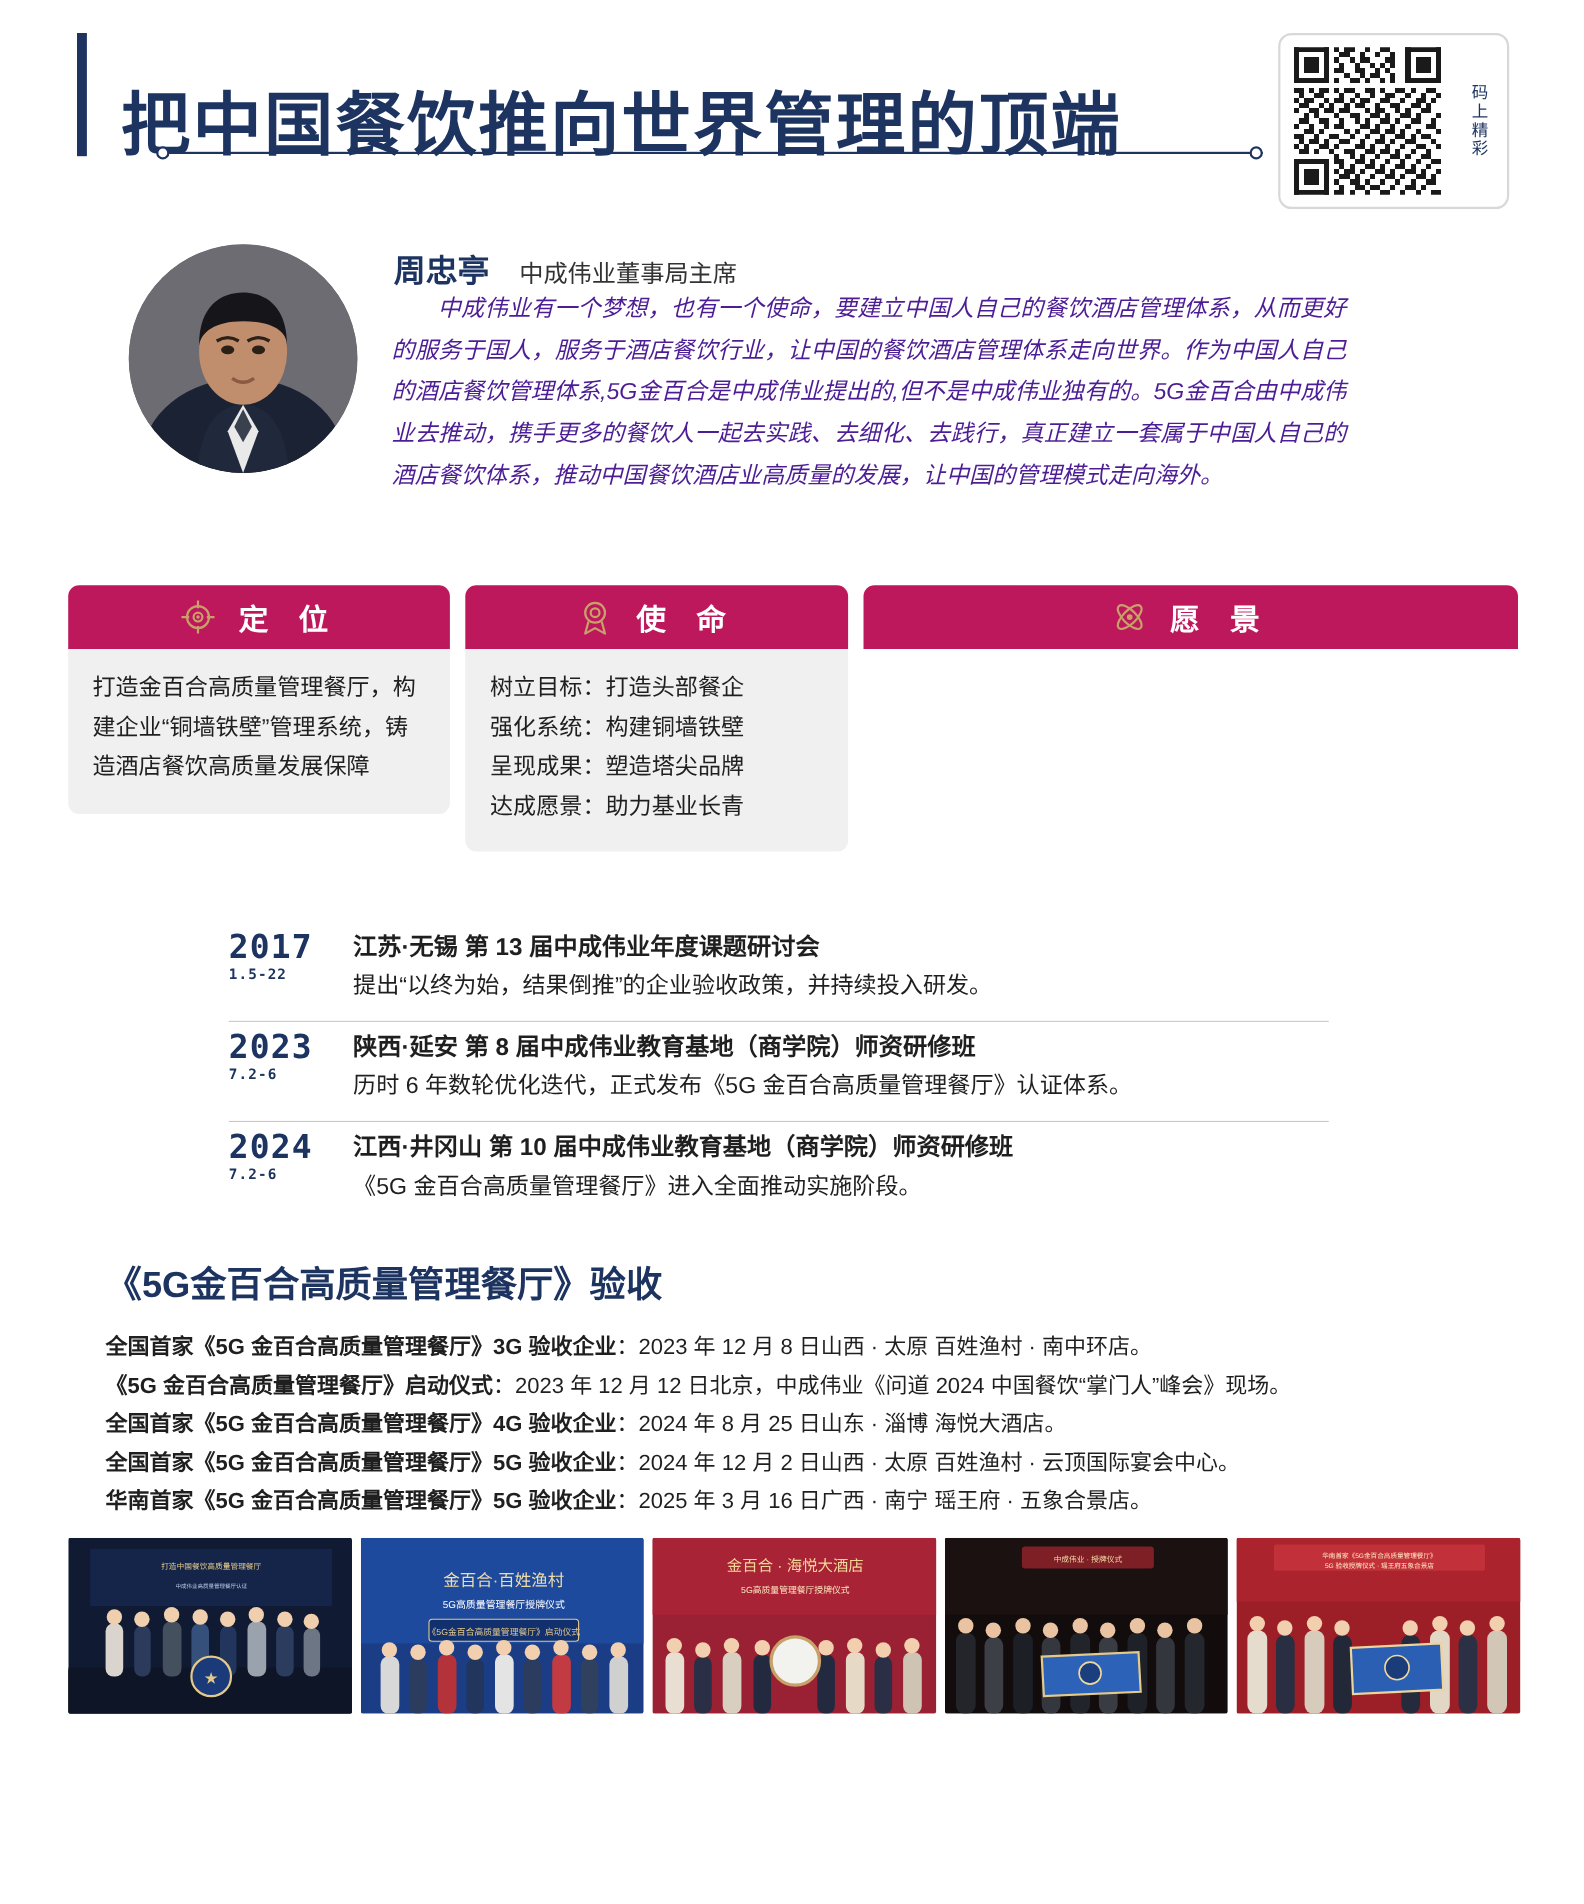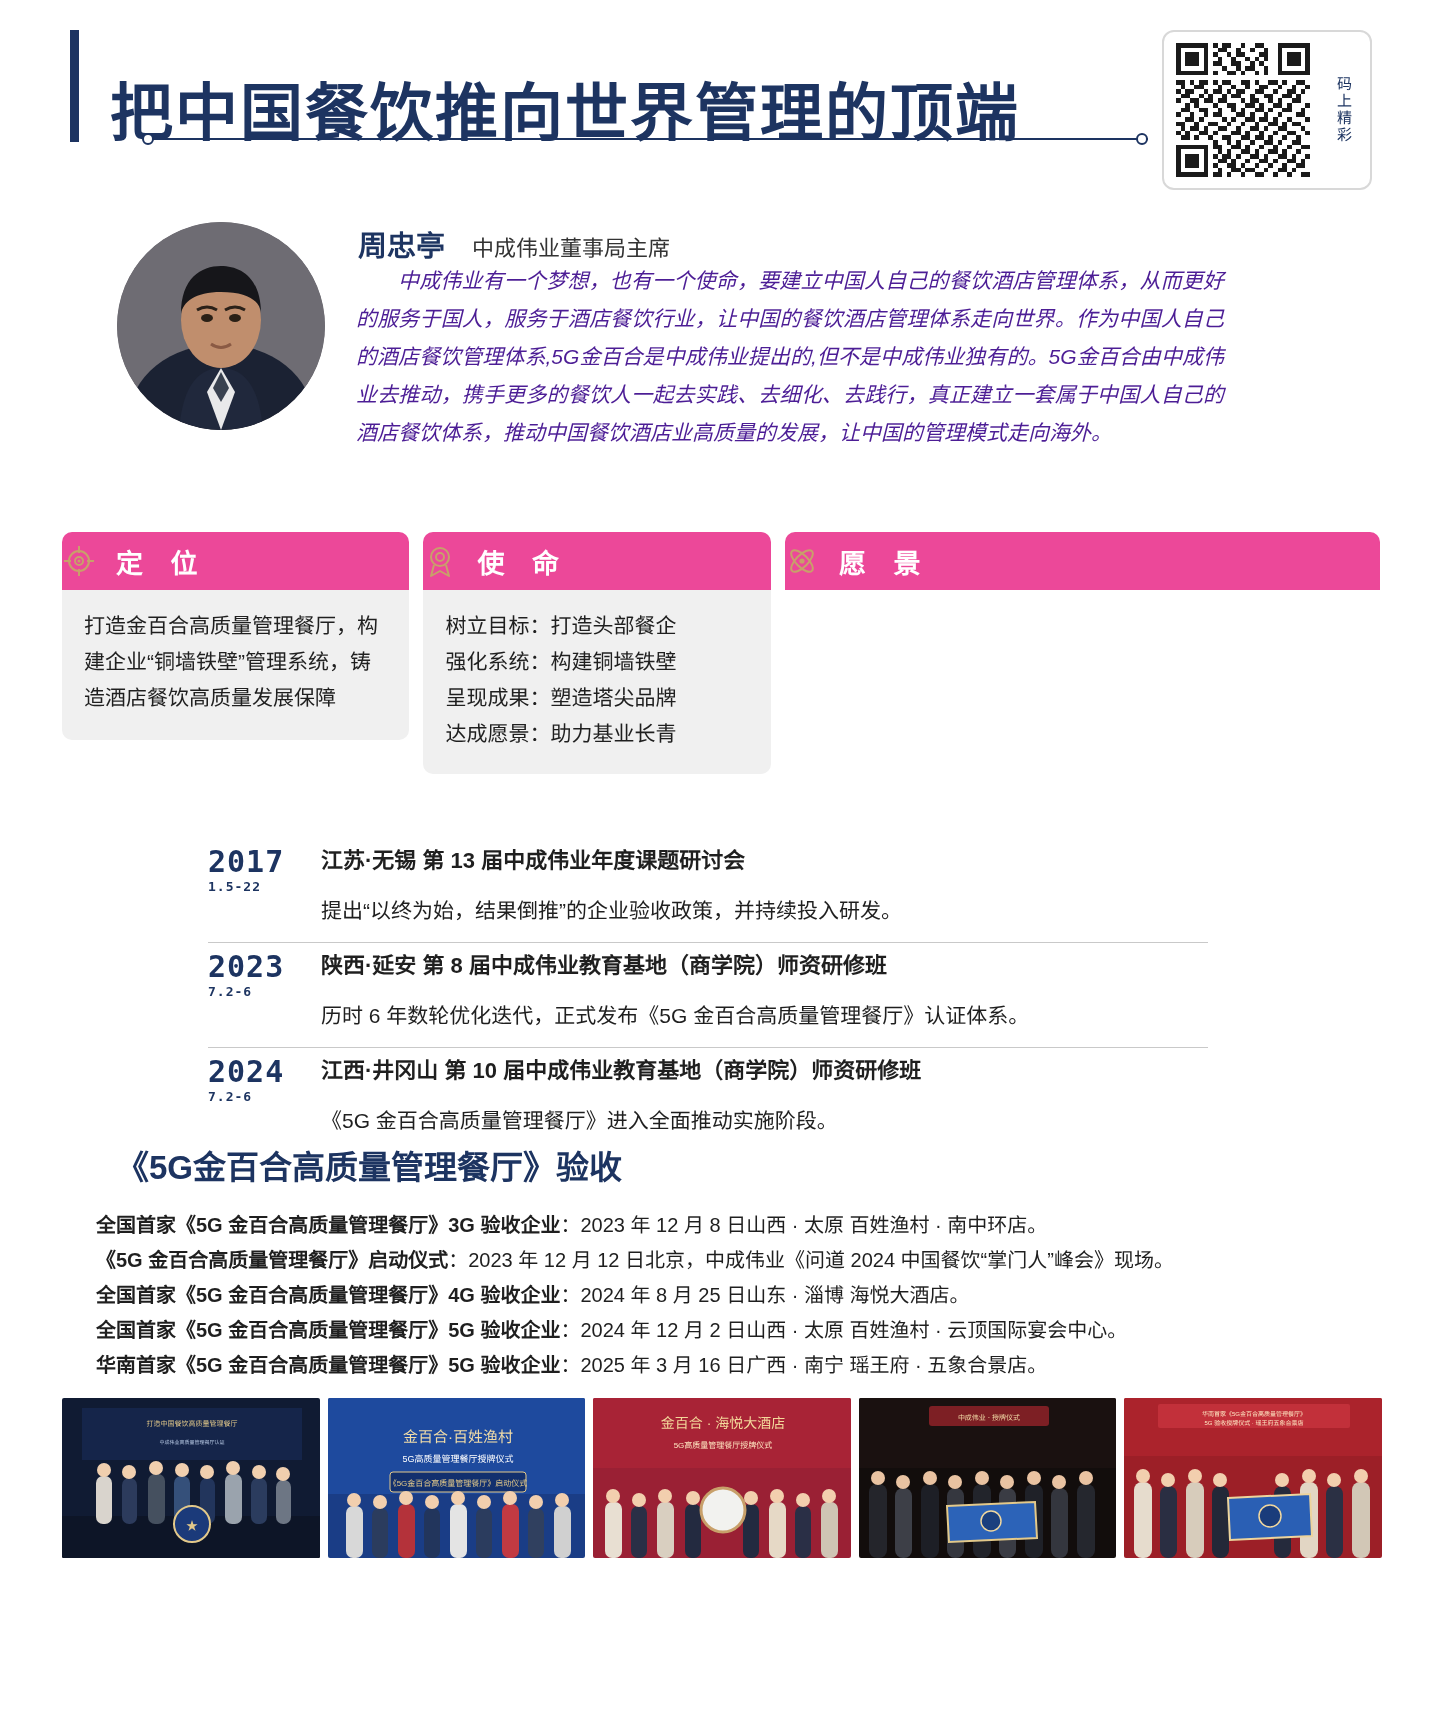--- a/index.html
+++ b/index.html
@@ -139,25 +139,25 @@
     left: 62px;
     top: 532px;
     width: 1318px;
     display: flex;
     gap: 14px;
   }
   .card { width: 348px; }
   .card.wide { width: 596px; }
   .card-head {
     height: 58px;
-    background: #ec4899;
+    background: #be185d;
     border-radius: 10px 10px 0 0;
     display: flex;
     align-items: center;
-    justify-content: flex-start;
+    justify-content: center;
     gap: 14px;
   }
   .card-head .c-icon { display: flex; align-items: center; }
   .card-title {
     color: #ffffff;
     font-size: 27px;
     font-weight: bold;
     letter-spacing: 10px;
     padding-left: 6px;
   }
@@ -223,32 +223,31 @@
   .tl-line1 {
     font-size: 22px;
     font-weight: bold;
     line-height: 34px;
     color: #1f1f1f;
   }
   .tl-line2 {
     font-size: 21px;
     line-height: 34px;
     color: #1f1f1f;
-    margin-top: 16px;
+    margin-top: 2px;
   }
 
   
   .accept-title {
     position: absolute;
     left: 96px;
     top: 1141px;
     font-size: 33px;
     font-weight: bold;
     color: #1d3461;
-    margin-left: 20px;
   }
   .accept-list {
     position: absolute;
     left: 96px;
     top: 1208px;
     width: 1200px;
   }
   .accept-row {
     font-size: 20px;
     line-height: 35px;

